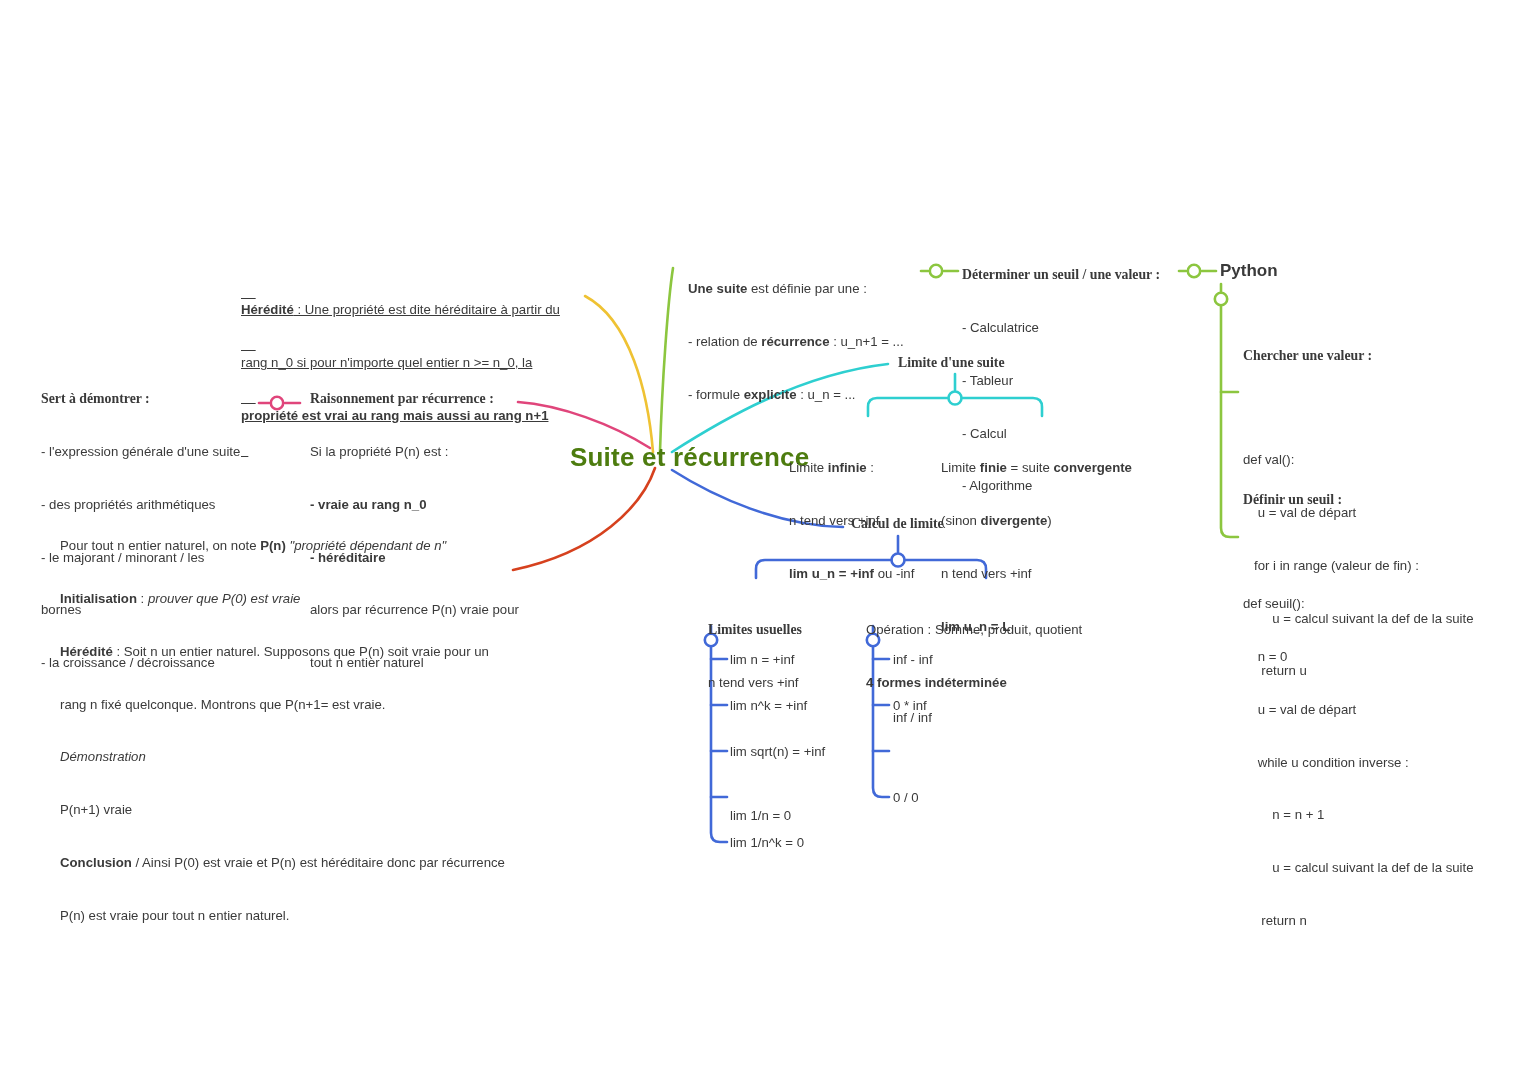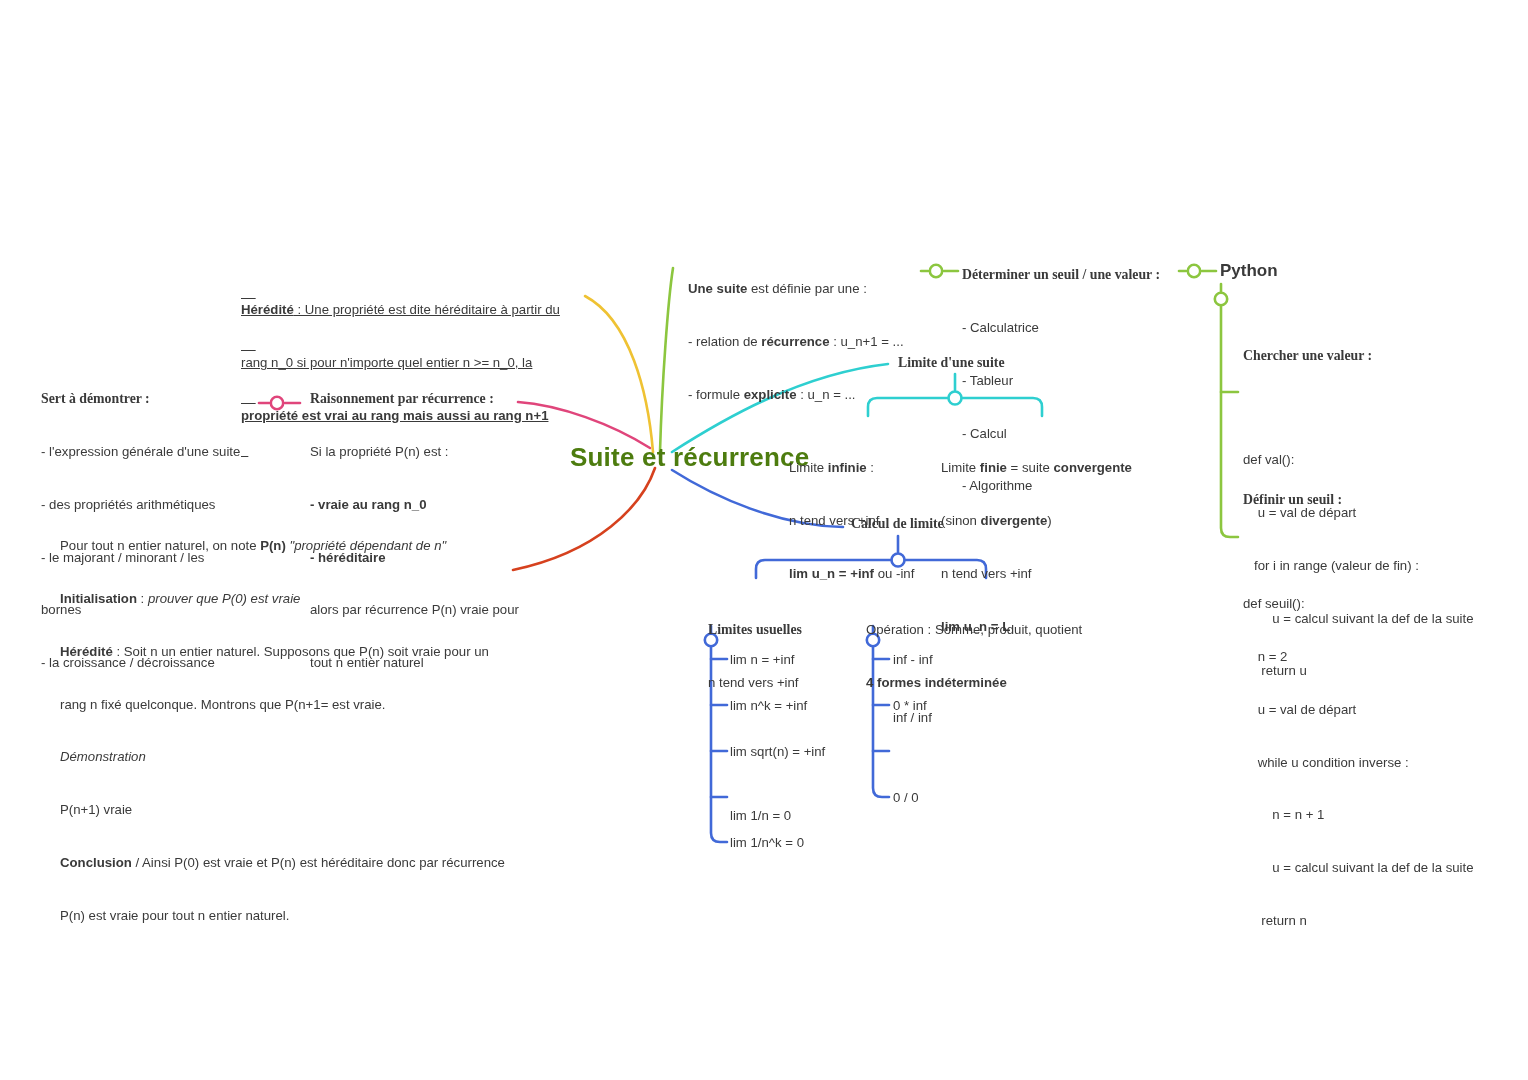--- a/index.html
+++ b/index.html
@@ -185,21 +185,21 @@
     <div>    u = val de départ</div>
     <div>   for i in range (valeur de fin) :</div>
     <div>        u = calcul suivant la def de la suite</div>
     <div>     return u</div>
   </div>
 
   <div class="node txt" id="n-definir">
     <div class="hdr">Définir un seuil :</div>
     <div style="height:16px"></div>
     <div>def seuil():</div>
-    <div>    n = 2</div>
+    <div>    n = 0</div>
     <div>    u = val de départ</div>
     <div>    while u condition inverse :</div>
     <div>        n = n + 1</div>
     <div>        u = calcul suivant la def de la suite</div>
     <div>     return n</div>
   </div>
 
   <div class="node hdr" id="n-limitesuite">Limite d'une suite</div>
 
   <div class="node txt" id="n-infinie">

